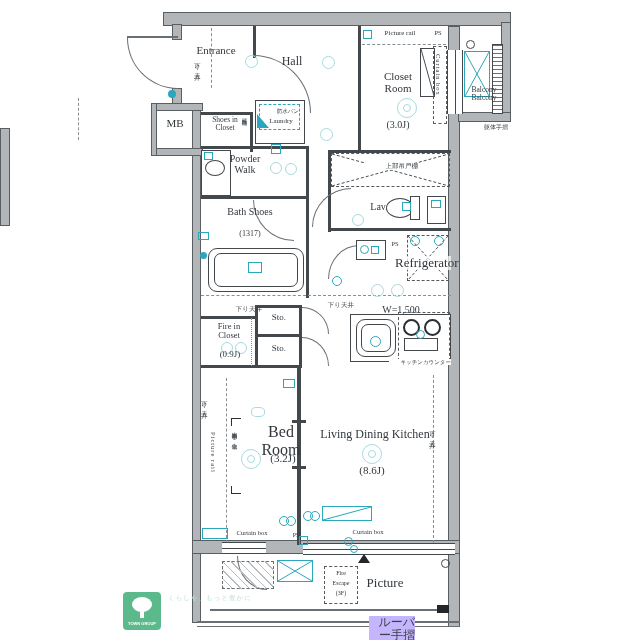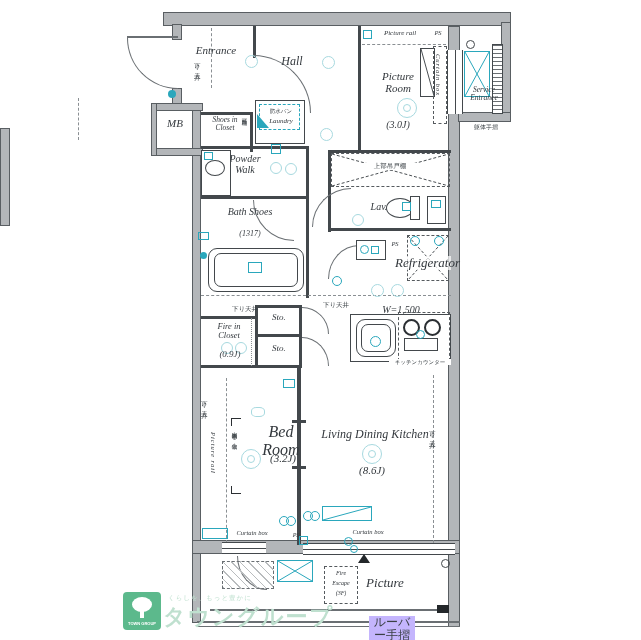--- a/index.html
+++ b/index.html
@@ -11,22 +11,22 @@
   .tick{position:absolute;background:#43484c;}
   
   .dv{position:absolute;width:0;border-left:1px dashed #8a8f93;}
   .dh{position:absolute;height:0;border-top:1px dashed #8a8f93;}
   
   .box{position:absolute;border:1.5px solid #43484c;background:#fff;}
   .dbox{position:absolute;border:1.2px dashed #555a5e;background:transparent;}
   .cybox{position:absolute;border:1.2px solid #2aa7bc;background:transparent;}
   .rbox{position:absolute;border:1.5px solid #43484c;border-radius:9px;background:#fff;}
   
-  .lbl{position:absolute;color:#33383d;text-align:center;line-height:1.1;font-style:italic;}
-  .jp{position:absolute;font-family:"DejaVu Sans",sans-serif;color:#3a4045;text-align:center;line-height:1.1;}
+  .lbl{position:absolute;color:#33383d;text-align:center;line-height:1.1;}
+  .jp{position:absolute;font-family:"DejaVu Sans",sans-serif;color:#3a4045;text-align:right;line-height:1.1;}
   .v{writing-mode:vertical-rl;letter-spacing:1px;text-align:left;}
   
   .dl{position:absolute;border:1.5px solid #a7d9df;border-radius:50%;}
   .fan{position:absolute;border:1.5px solid #a7d9df;border-radius:50%;}
   .fan::after{content:"";position:absolute;inset:26%;border:1.2px solid #a7d9df;border-radius:50%;}
   .cdot{position:absolute;border:1.2px solid #2aa7bc;border-radius:50%;}
   .csq{position:absolute;border:1.2px solid #2aa7bc;}
   .cfill{position:absolute;background:#2aa7bc;border-radius:50%;}
   
   .arc{position:absolute;border:0 solid #6a6f73;}
@@ -130,40 +130,40 @@
   <div class="box" style="left:255px;top:100px;width:48px;height:42px"></div>
   <div class="cybox" style="left:259px;top:104px;width:39px;height:24px;border-style:dashed"></div>
   <div style="position:absolute;left:257px;top:114px;width:0;height:0;border-bottom:14px solid #2aa7bc;border-right:12px solid transparent"></div>
   <div class="jp" style="left:263px;top:108px;width:36px;font-size:5.5px">防水パン</div>
   <div class="lbl" style="left:261px;top:118px;width:40px;font-size:7px">Laundry</div>
   <div class="csq" style="left:271px;top:144px;width:8px;height:8px"></div>
 
   <div class="lbl" style="left:376px;top:30px;width:48px;font-size:7px">Picture rail</div>
   <div class="csq" style="left:363px;top:30px;width:7px;height:7px"></div>
   <div class="lbl" style="left:430px;top:29px;width:16px;font-size:6.5px">PS</div>
-  <div class="lbl" style="left:372px;top:70px;width:52px;font-size:11px">Picture Room</div>
+  <div class="lbl" style="left:372px;top:70px;width:52px;font-size:11px">Closet Room</div>
   <div class="fan" style="left:397px;top:98px;width:18px;height:18px"></div>
   <div class="lbl" style="left:378px;top:119px;width:40px;font-size:10px">(3.0J)</div>
   <div class="box" style="left:420px;top:48px;width:13px;height:47px">
     <svg class="xs" width="13" height="47" style="left:0;top:0">
         <line x1="0" y1="0" x2="100%" y2="100%"></line>
       </svg>
   </div>
   <div class="dbox" style="left:433px;top:46px;width:12px;height:76px"></div>
   <div class="lbl v" style="left:435px;top:54px;font-size:6.5px">Curtain box</div>
 
   <div class="cybox" style="left:464px;top:51px;width:24px;height:44px">
     <svg class="xs cy" width="24" height="44" style="left:0;top:0">
         <line x1="0" y1="0" x2="100%" y2="100%"></line>
         <line x1="100%" y1="0" x2="0" y2="100%"></line>
       </svg>
   </div>
   <div class="cdot" style="left:466px;top:40px;width:7px;height:7px;border-color:#43484c"></div>
   <div class="louver" style="left:492px;top:44px;width:9px;height:68px"></div>
-  <div class="lbl" style="left:461px;top:86px;width:46px;font-size:7.5px">Service Entrance</div>
+  <div class="lbl" style="left:461px;top:86px;width:46px;font-size:7.5px">Balcony Balcony</div>
   <div class="jp" style="left:464px;top:124px;width:44px;font-size:6px">躯体手摺</div>
 
   <div class="lbl" style="left:222px;top:153px;width:46px;font-size:10px">Powder Walk</div>
   <div class="box" style="left:201px;top:150px;width:28px;height:44px"></div>
   <div style="position:absolute;left:205px;top:160px;width:18px;height:14px;border:1.2px solid #43484c;border-radius:50%"></div>
   <div class="csq" style="left:204px;top:152px;width:7px;height:6px"></div>
   <div class="dl" style="left:270px;top:162px;width:10px;height:10px"></div>
   <div class="dl" style="left:285px;top:163px;width:10px;height:10px"></div>
 
   <div class="lbl" style="left:227px;top:206px;width:46px;font-size:10px">Bath Shoes</div>
@@ -279,19 +279,18 @@
   <div class="l" style="left:197px;top:621px;width:263px;height:2px;background:#6a6f73"></div>
   <div class="l" style="left:197px;top:626px;width:263px;height:1px;background:#6a6f73"></div>
   <div class="jp" style="left:369px;top:616px;width:46px;font-size:12px;background:#c4b5fd">ルーバー手摺</div>
 
   <div class="wm-logo" style="left:123px;top:592px;width:38px;height:38px">
     <div class="wm-tree" style="left:9px;top:5px;width:20px;height:15px"></div>
     <div class="wm-trunk" style="left:17px;top:18px;width:4px;height:8px"></div>
     <div class="wm-logo-text" style="left:0;top:29px;width:38px;font-size:4px">TOWN GROUP</div>
   </div>
   <div class="wm-tag" style="left:168px;top:594px;font-size:6.5px">くらしを、もっと豊かに</div>
-  <div class="wm-brand" style="left:163px;top:602px;font-size:22px">タウングループ</div>
 
   <div class="dl" style="left:245px;top:55px;width:11px;height:11px"></div>
   <div class="dl" style="left:322px;top:56px;width:11px;height:11px"></div>
   <div class="dl" style="left:320px;top:128px;width:11px;height:11px"></div>
 
 </div>
 
 </body></html>

